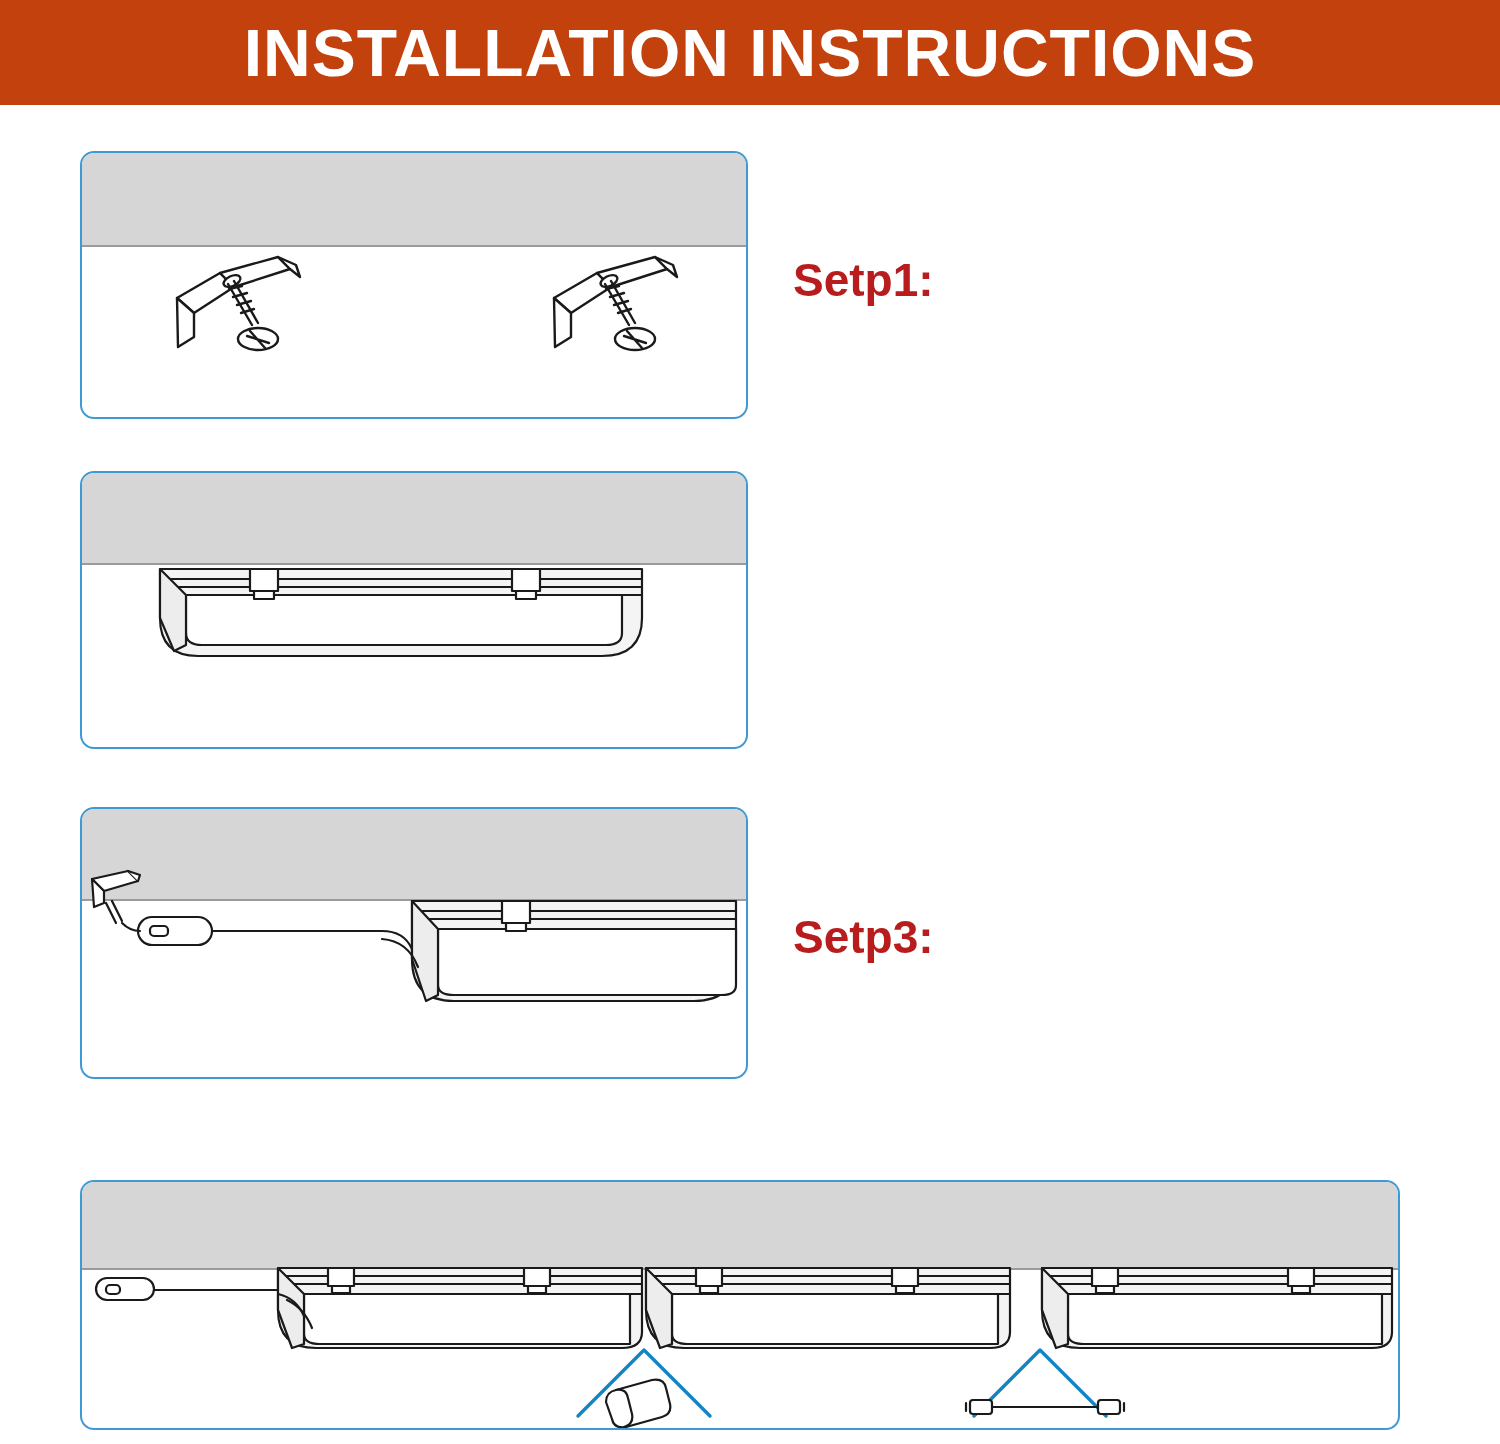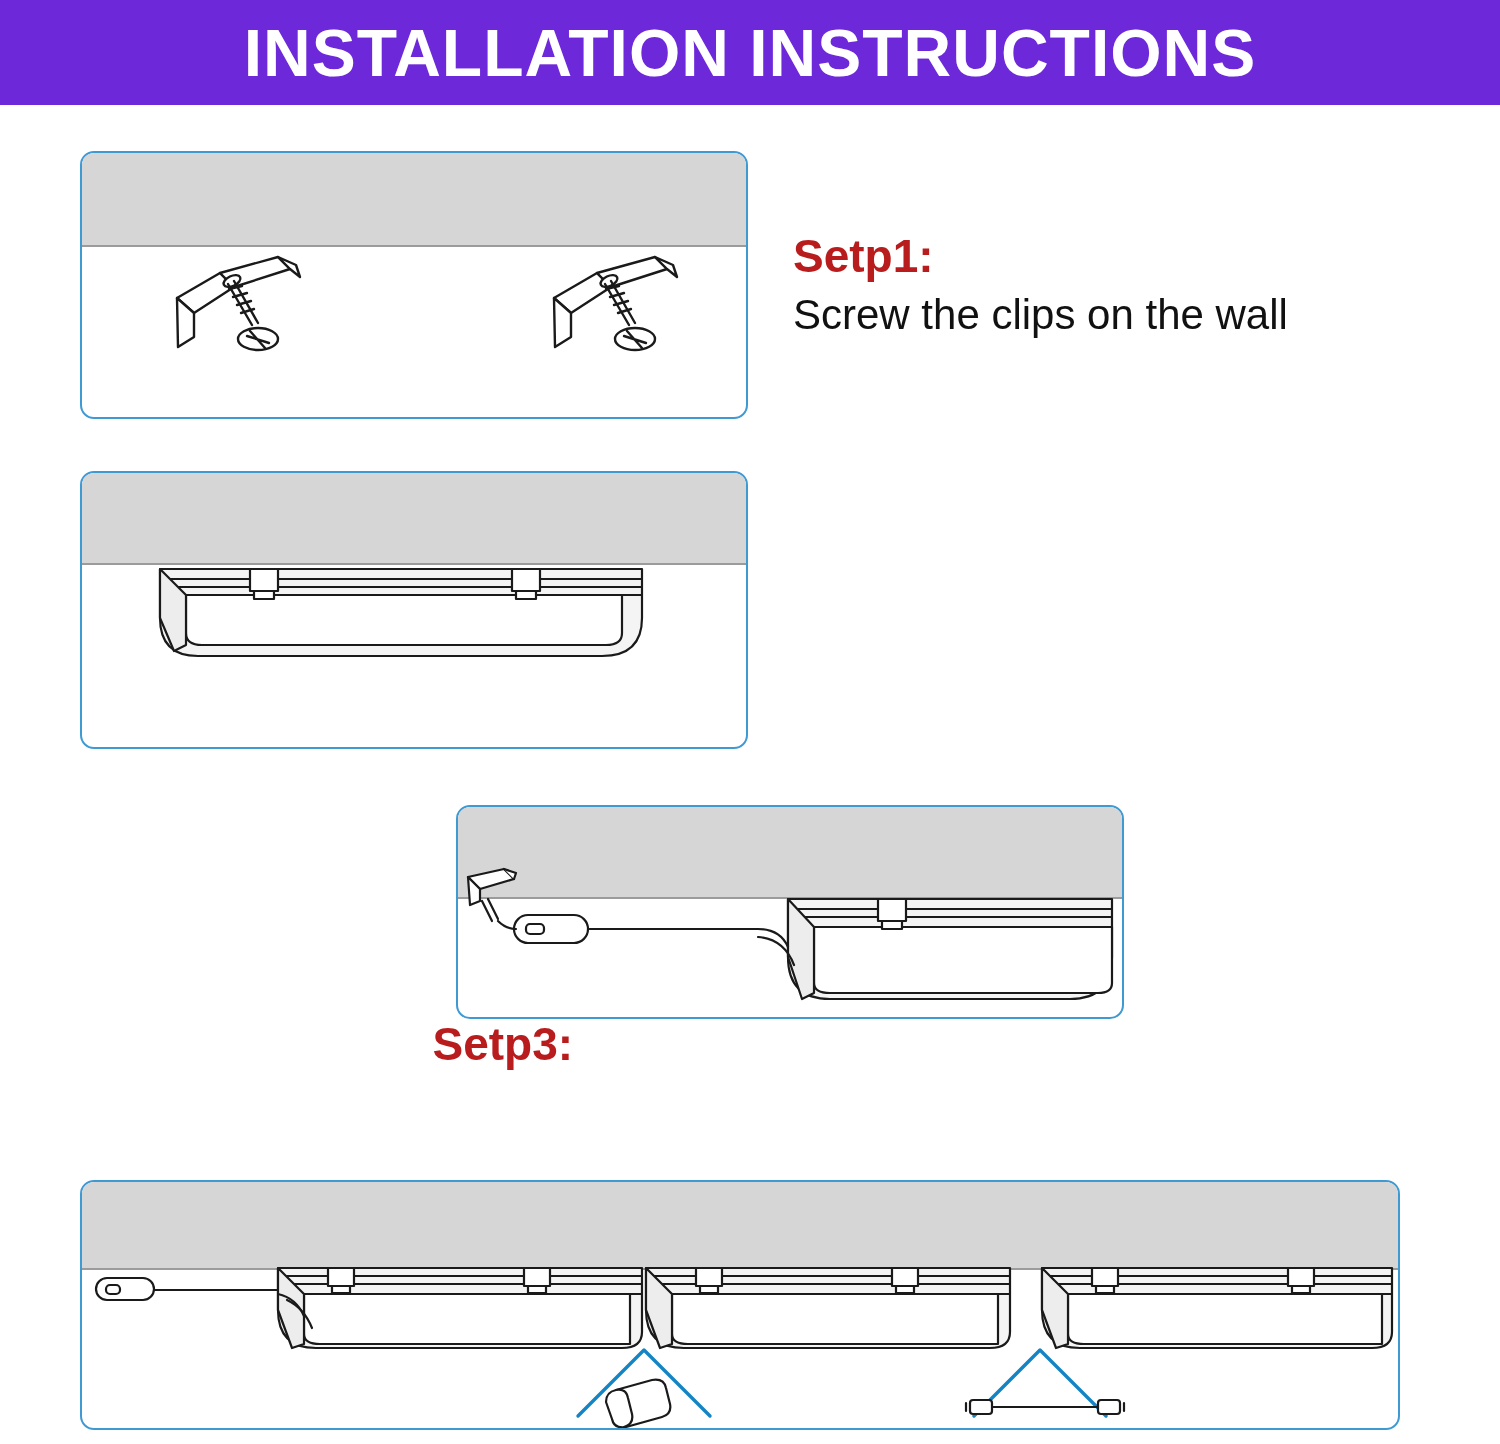--- a/index.html
+++ b/index.html
@@ -15,21 +15,21 @@
     overflow: hidden;
   }
 
   
   .header-bar {
     position: absolute;
     left: 0;
     top: 0;
     width: 1500px;
     height: 105px;
-    background: #6d28d9;
+    background: #c2410c;
     display: flex;
     align-items: center;
     justify-content: center;
   }
   .header-title {
     color: #ffffff;
     font-size: 66px;
     font-weight: bold;
     letter-spacing: 1px;
     line-height: 1;
@@ -39,21 +39,21 @@
   
   .step-row {
     position: absolute;
     left: 0;
     width: 1500px;
     display: flex;
     align-items: center;
   }
   #step-row-1 { top: 150px; height: 270px; }
   #step-row-2 { top: 470px; height: 280px; }
-  #step-row-3 { top: 805px; height: 275px; flex-direction: column; }
+  #step-row-3 { top: 805px; height: 275px; }
 
   .panel {
     position: relative;
     margin-left: 80px;
     width: 668px;
     border: 2px solid #3f9ad4;
     border-radius: 14px;
     background: #ffffff;
     overflow: hidden;
     box-sizing: border-box;
@@ -164,21 +164,20 @@
         <path d="M529 128 L553 170"></path>
         <path d="M524 136 L537 133 M528 144 L542 140 M532 152 L546 148 M536 160 L549 156"></path>
         <ellipse cx="553" cy="186" rx="20" ry="11" fill="#ffffff"></ellipse>
         <path d="M542 183 L564 190 M545 178 L560 195"></path>
       </g>
     </svg>
   </div>
 
   <div class="step-text">
     <div class="step-label">Setp1:</div>
-    <div class="step-desc">Screw the clips on the wall</div>
   </div>
 </div>
 
 <div class="step-row" id="step-row-2">
 
   <div class="panel" id="panel-2">
     <div class="wall" id="wall-2"></div>
 
     <svg class="art" width="664" height="274" viewBox="0 0 664 274">
       <g fill="#ffffff" stroke="#1a1a1a" stroke-width="2.2" stroke-linejoin="round" stroke-linecap="round">

